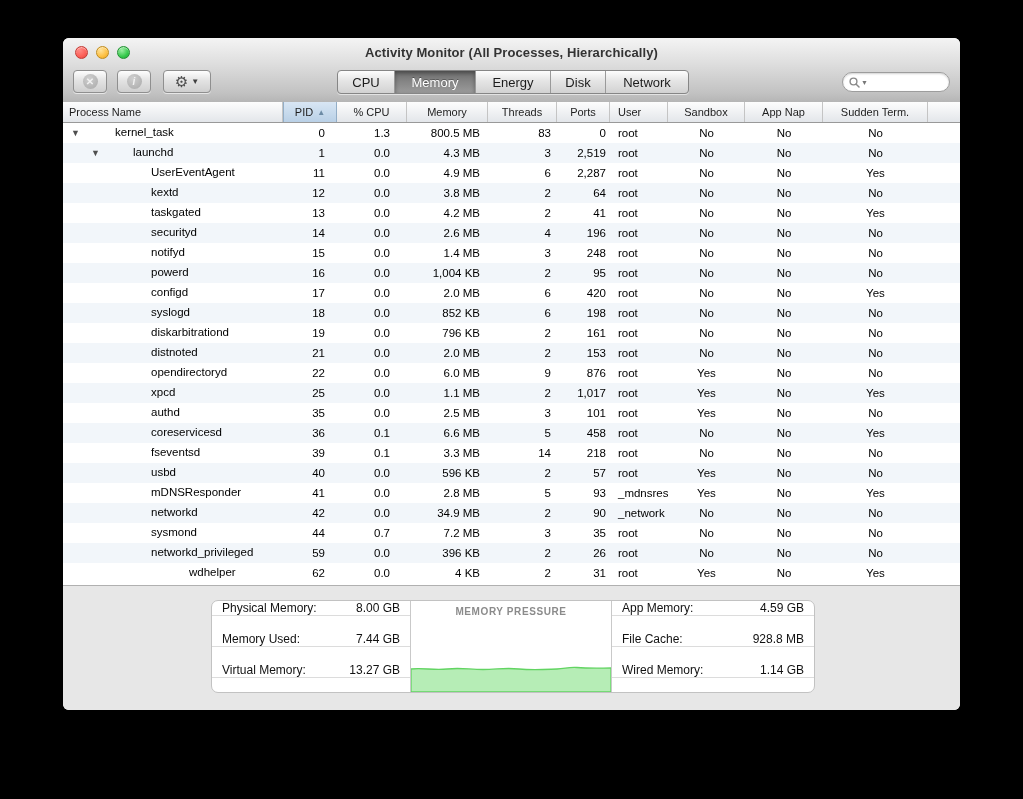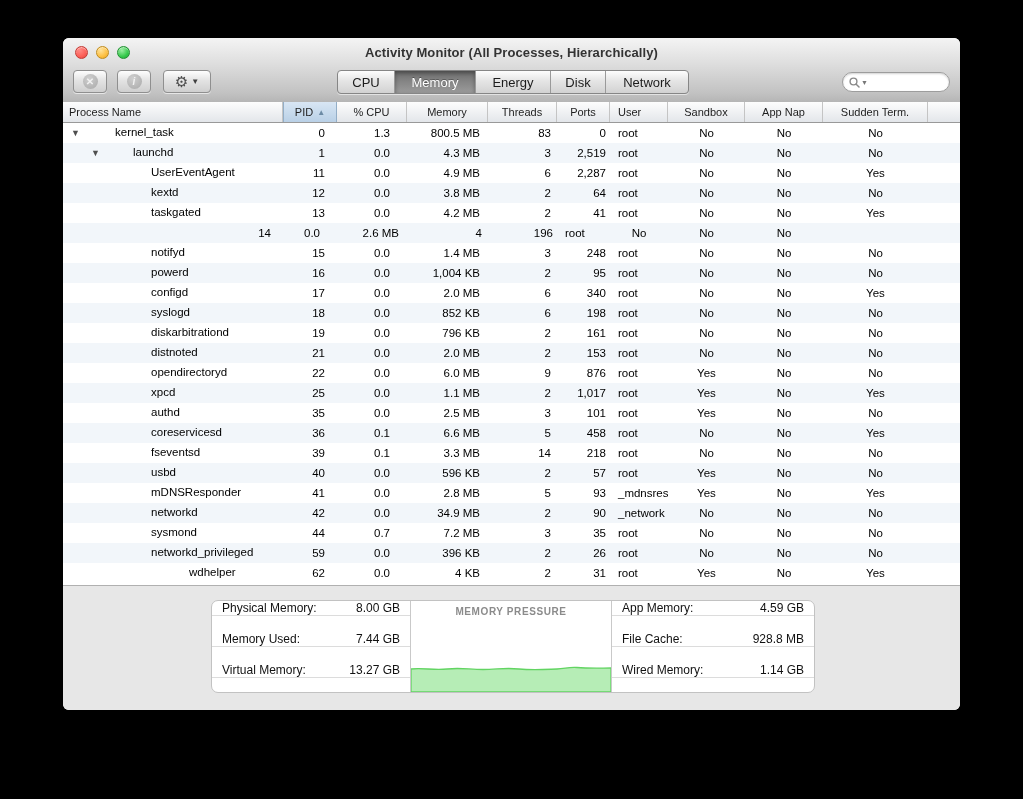--- a/index.html
+++ b/index.html
@@ -315,20 +315,24 @@
     <div class="pcell c-threads">2</div>
     <div class="pcell c-ports">41</div>
     <div class="pcell c-user">root</div>
     <div class="pcell c-sandbox">No</div>
     <div class="pcell c-appnap">No</div>
     <div class="pcell c-sudden">Yes</div>
     <div class="pcell"></div>
   </div>
 
   <div class="prow">
+    <div class="pcell c-name">
+
+      <span class="pname" style="left: 88px;">securityd</span>
+    </div>
     <div class="pcell c-pid">14</div>
     <div class="pcell c-cpu">0.0</div>
     <div class="pcell c-mem">2.6 MB</div>
     <div class="pcell c-threads">4</div>
     <div class="pcell c-ports">196</div>
     <div class="pcell c-user">root</div>
     <div class="pcell c-sandbox">No</div>
     <div class="pcell c-appnap">No</div>
     <div class="pcell c-sudden">No</div>
     <div class="pcell"></div>
@@ -370,21 +374,21 @@
 
   <div class="prow">
     <div class="pcell c-name">
 
       <span class="pname" style="left: 88px;">configd</span>
     </div>
     <div class="pcell c-pid">17</div>
     <div class="pcell c-cpu">0.0</div>
     <div class="pcell c-mem">2.0 MB</div>
     <div class="pcell c-threads">6</div>
-    <div class="pcell c-ports">340</div>
+    <div class="pcell c-ports">420</div>
     <div class="pcell c-user">root</div>
     <div class="pcell c-sandbox">No</div>
     <div class="pcell c-appnap">No</div>
     <div class="pcell c-sudden">Yes</div>
     <div class="pcell"></div>
   </div>
 
   <div class="prow">
     <div class="pcell c-name">
 

